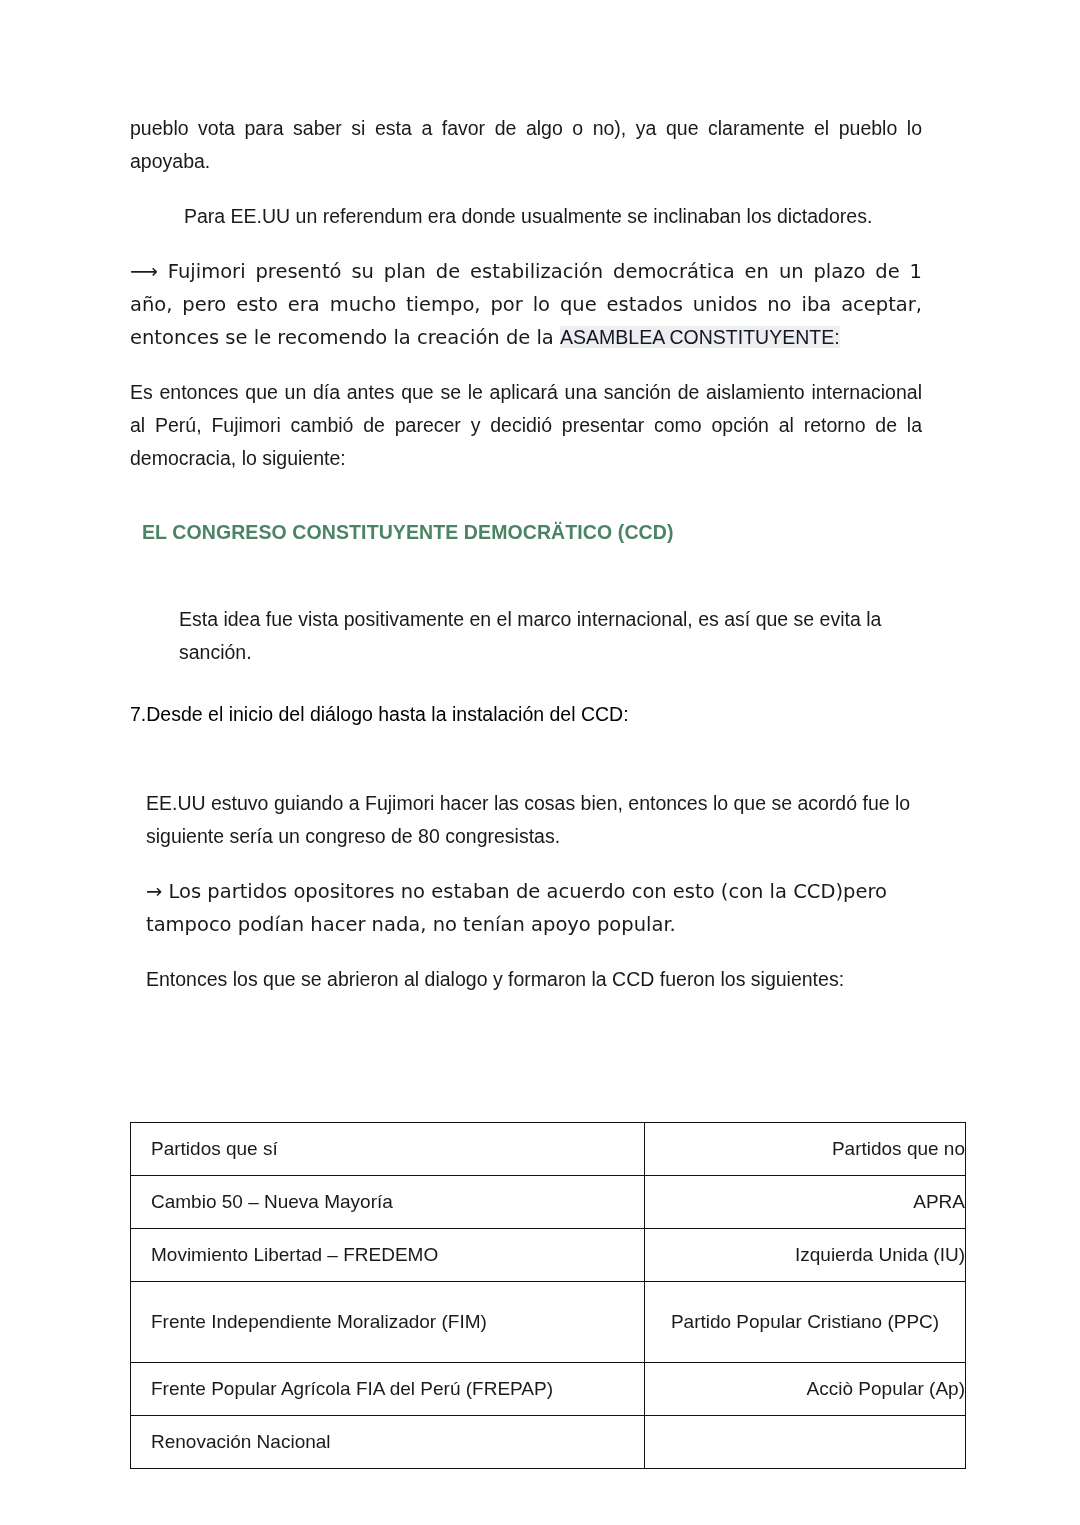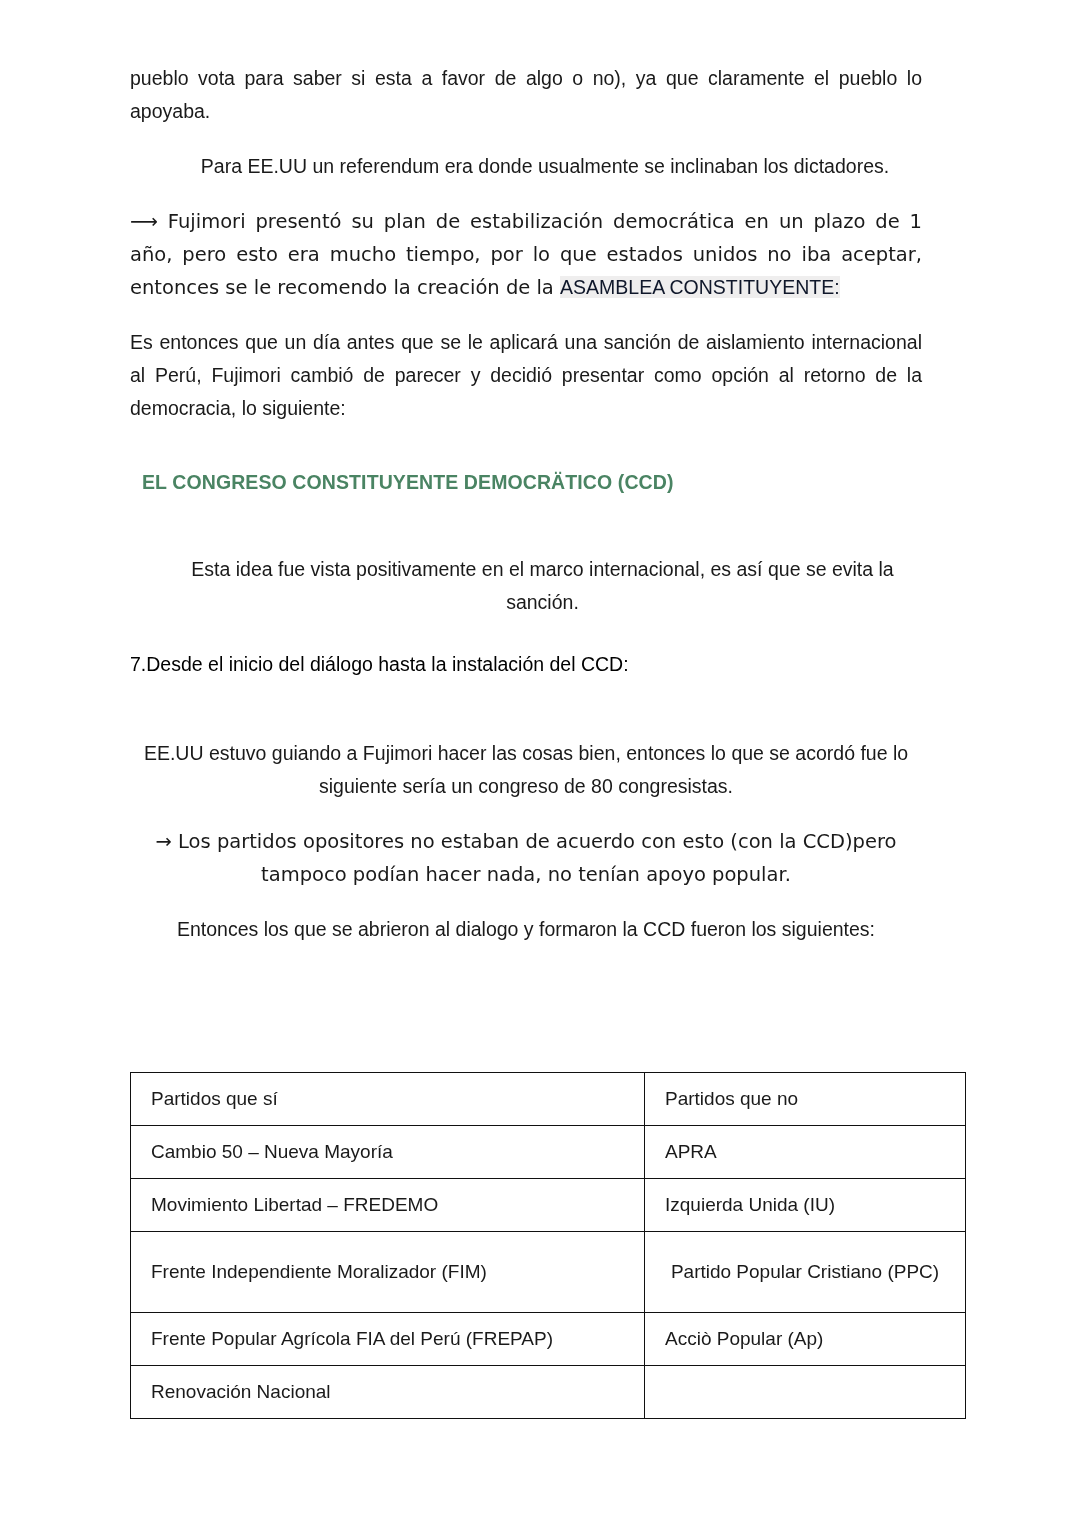--- a/index.html
+++ b/index.html
@@ -14,35 +14,35 @@
     font-family: "Liberation Sans", sans-serif;
     color: #111111;
     overflow: hidden;
   }
   .page {
     position: relative;
     width: 1080px;
     height: 1525px;
     background: #ffffff;
     box-sizing: border-box;
-    padding: 62px 158px 0 130px;
+    padding: 112px 158px 0 130px;
   }
   .doc-body {
     width: 792px;
   }
 
   p {
     margin: 0;
     font-size: 19.5px;
     line-height: 33px;
     color: #1a1a1a;
   }
 
   .p-justify { text-align: justify; text-justify: inter-word; }
-  .p-left { text-align: center; }
+  .p-left { text-align: left; margin-left: 16px; }
   .gap-md { height: 22px; }
   .gap-lg { height: 30px; }
   .gap-xl { height: 58px; }
   .gap-xxl { height: 126px; }
 
   .indent-1 { text-indent: 38px; }
   .indent-block { padding-left: 33px; }
 
   .highlight {
     background: #efeeee;
@@ -80,21 +80,21 @@
   table.parties td {
     border: 1.6px solid #111111;
     font-size: 19px;
     line-height: 28px;
     color: #1a1a1a;
     padding: 12px 0 12px 20px;
     vertical-align: middle;
     height: 20px;
   }
   table.parties td.col-left  { width: 493px; }
-  table.parties td.col-right { width: 300px; }
+  table.parties td.col-right { width: 300px; text-align: right; }
   table.parties td.centered {
     text-align: center;
     padding-left: 10px;
     padding-right: 10px;
   }
   table.parties tr.tall td { height: 56px; }
   table.parties td.empty { padding: 0; }
 </style>
 </head>
 <body>

